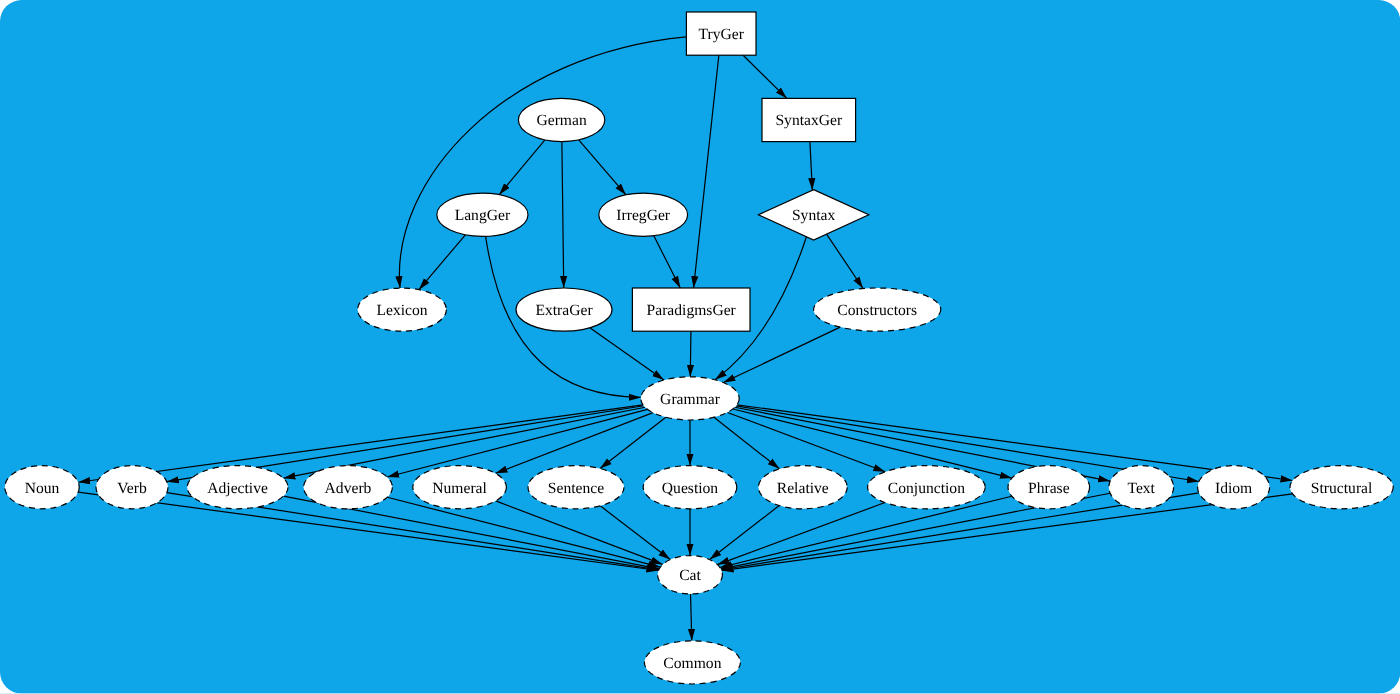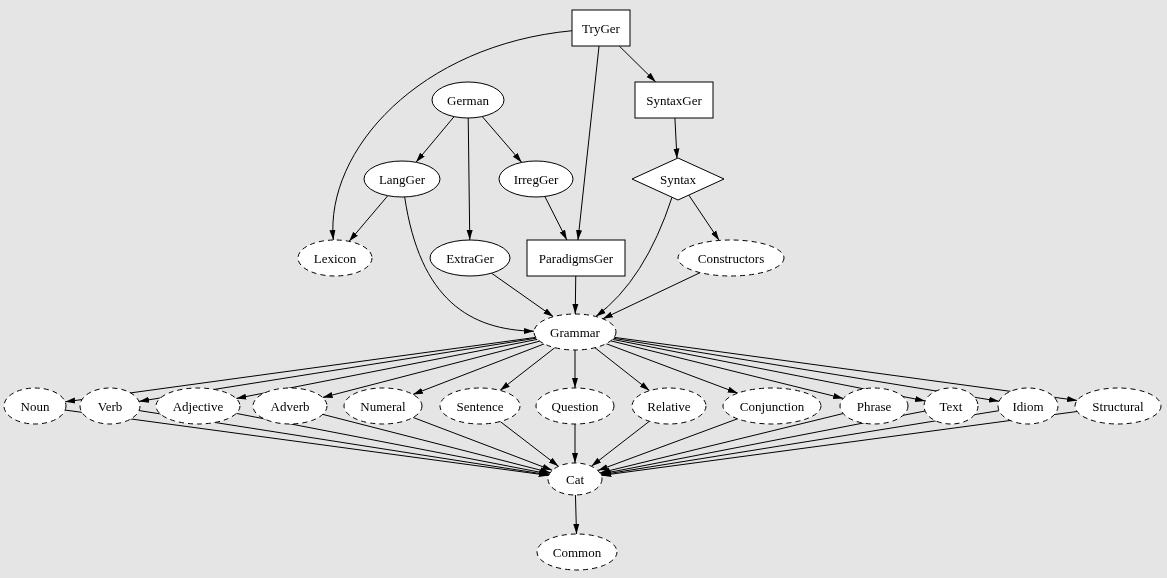--- a/index.html
+++ b/index.html
@@ -1,21 +1,22 @@
 <!DOCTYPE html>
 <html><head>
 <meta charset="utf-8">
 <style>
   html, body { margin: 0; padding: 0; background: #ffffff; }
   .canvas-wrap {
     width: 1167px;
     height: 578px;
-    background: #e5e5e5;
+    background: #0ea5e9;
     position: relative;
     overflow: hidden;
+    border-radius: 18px;
   }
   svg text {
     font-family: "Liberation Serif", "DejaVu Serif", serif;
     fill: #000000;
   }
 </style>
 </head>
 <body>
 
 <div class="canvas-wrap">

